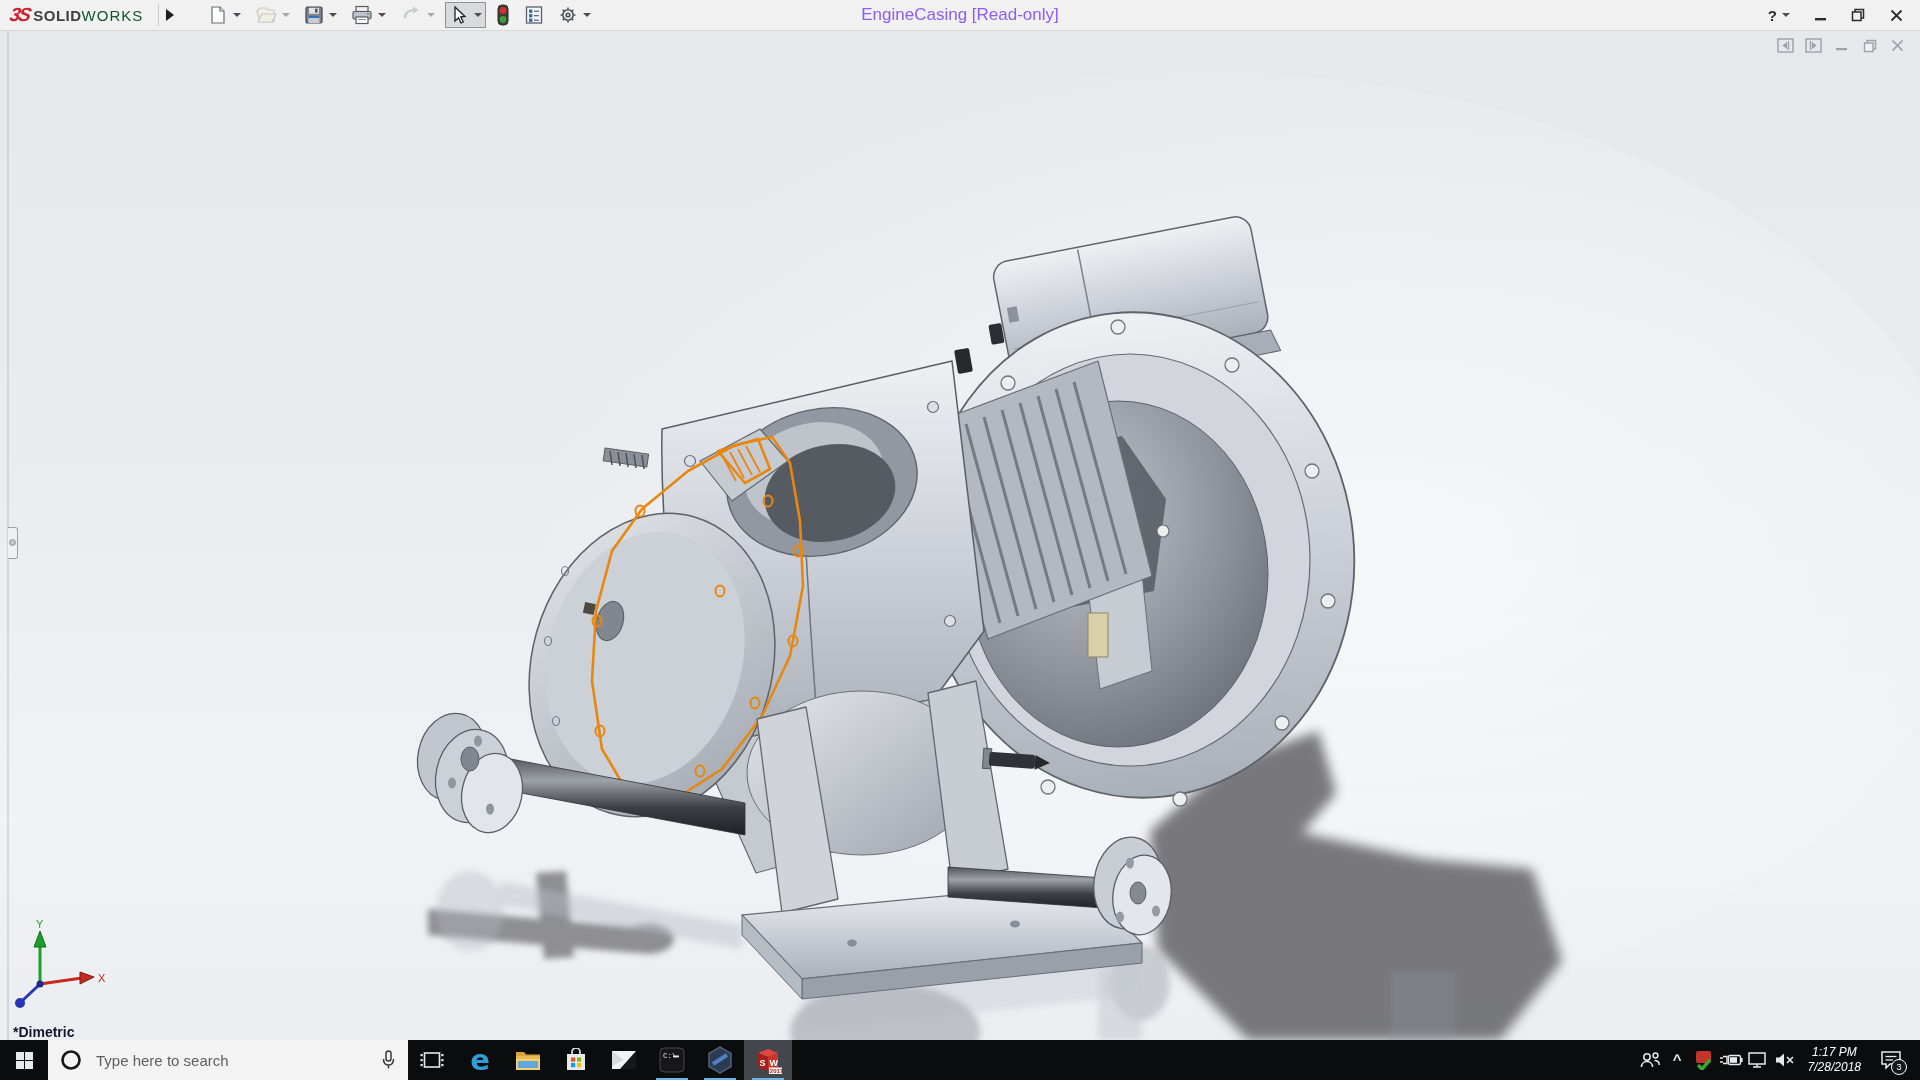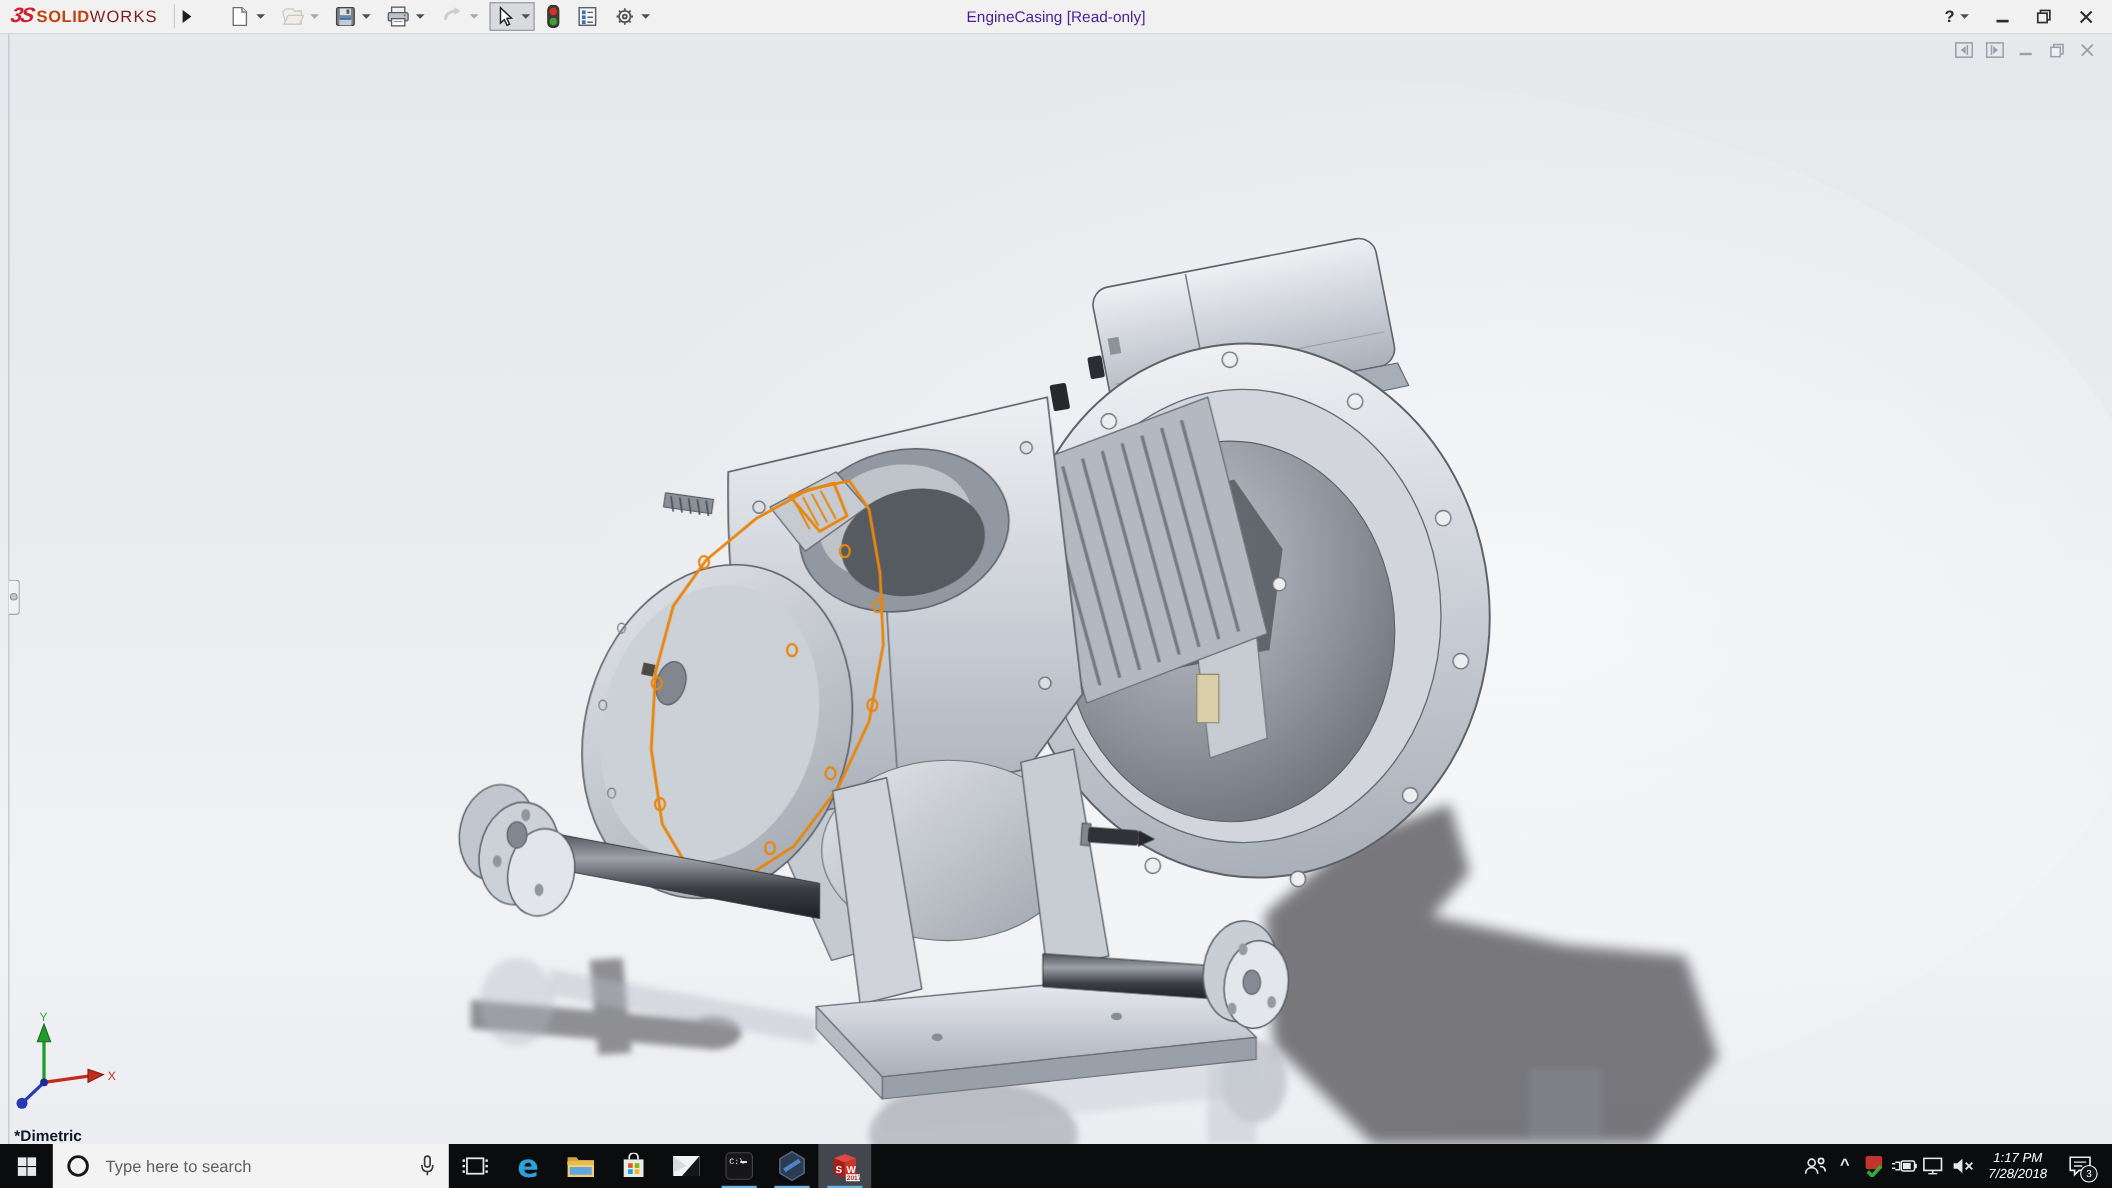--- a/index.html
+++ b/index.html
@@ -3,33 +3,33 @@
 <meta charset="utf-8">
 <style>
   html,body{margin:0;padding:0;width:1920px;height:1080px;overflow:hidden;
     font-family:"Liberation Sans",sans-serif;background:#e6e8ec;}
   
   .titlebar{position:absolute;top:0;left:0;width:1920px;height:30px;background:#f1f1f2;
     border-bottom:1px solid #d6d7d9;display:flex;align-items:center;z-index:30;}
   .brand{display:flex;align-items:center;padding:0 8px 0 10px;height:100%;}
   .brand-mark{font-style:italic;font-weight:bold;font-size:19px;color:#cf2030;
     transform:skewX(-12deg);letter-spacing:-2px;margin-right:4px;}
-  .brand-solid{font-weight:bold;font-size:15px;color:#c2410c;letter-spacing:.5px;}
-  .brand-works{font-weight:400;font-size:15px;color:#7f1d1d;letter-spacing:1px;}
+  .brand-solid{font-weight:bold;font-size:15px;color:#404040;letter-spacing:.5px;}
+  .brand-works{font-weight:400;font-size:15px;color:#14532d;letter-spacing:1px;}
   .brand-sep{width:1px;height:22px;background:#c9cacc;margin:0 7px;}
   .expand-arrow{width:0;height:0;border-left:8px solid #1d1d1f;border-top:6px solid transparent;
     border-bottom:6px solid transparent;cursor:pointer;}
   .qat{display:flex;align-items:center;margin-left:30px;}
   .tool{display:flex;align-items:center;padding:2px 3px;margin-right:6px;border:1px solid transparent;}
   .tool svg{display:block;}
   .tool .caret{width:0;height:0;border-top:4px solid #4e4e52;border-left:4px solid transparent;
     border-right:4px solid transparent;margin-left:5px;}
   .tool.disabled svg{opacity:.45;}
   .tool.pressed{background:#d9dadd;border:1px solid #8f9296;}
-  .win-title{position:absolute;left:50%;transform:translateX(-50%);font-size:14px;color:#4c1d95;}
+  .win-title{position:absolute;left:50%;transform:translateX(-50%);font-size:17px;color:#8b5cf6;}
   .tb-right{margin-left:auto;display:flex;align-items:center;gap:22px;padding-right:16px;color:#2c2c2e;}
   .help{display:flex;align-items:center;gap:5px;font-weight:bold;font-size:15px;cursor:pointer;}
   .help .caret{width:0;height:0;border-top:4px solid #4e4e52;border-left:4px solid transparent;border-right:4px solid transparent;}
   .wbtn{cursor:pointer;display:grid;place-items:center;width:16px;height:16px;}
   
   .viewport{position:absolute;top:31px;left:0;width:1920px;height:1009px;overflow:hidden;}
   .viewport svg.scene{position:absolute;top:0;left:0;}
   .doc-controls{position:absolute;top:6px;right:14px;display:flex;align-items:center;gap:11px;z-index:5;}
   .doc-controls .dbtn{width:17px;height:17px;display:grid;place-items:center;cursor:pointer;}
   .view-label{position:absolute;left:13px;bottom:0px;font-size:14px;font-weight:600;color:#0f172a;z-index:6;}

